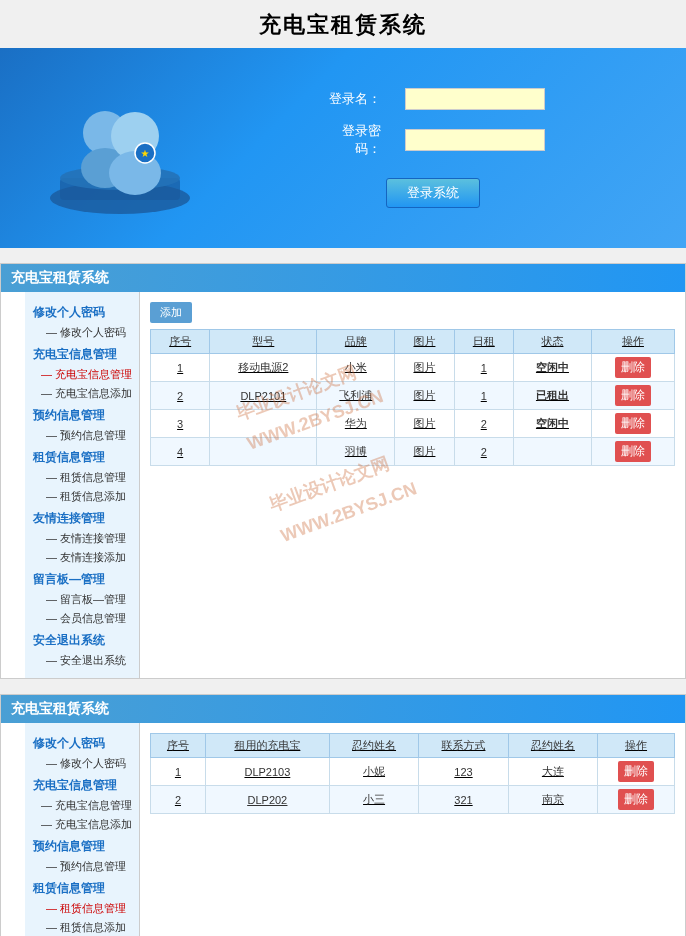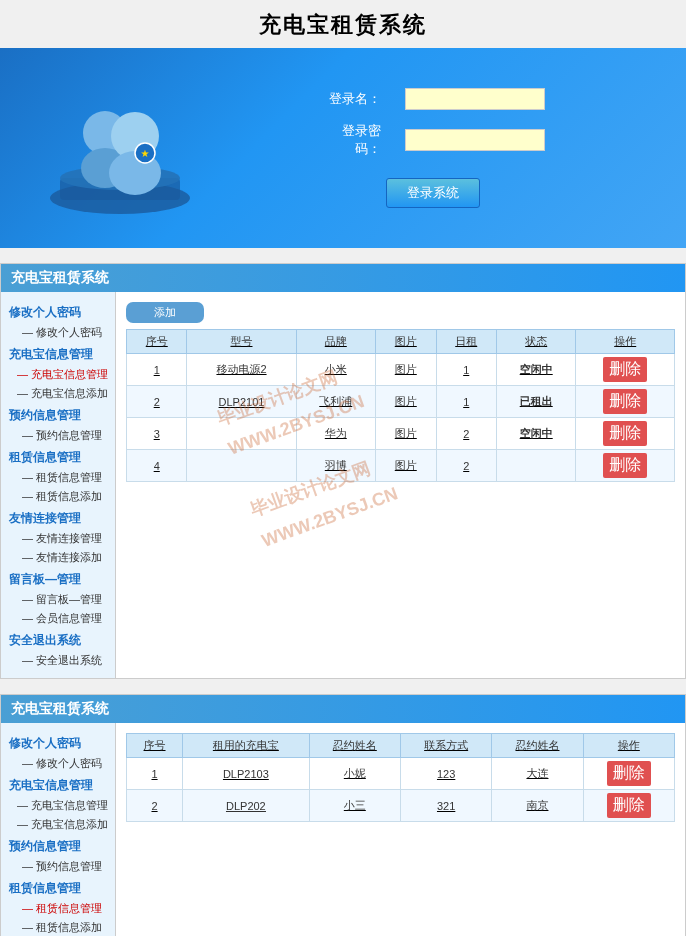--- a/index.html
+++ b/index.html
@@ -68,20 +68,21 @@
     }
     .admin-body { display: flex; }
 
     
     .sidebar {
       width: 115px;
       background: #e8f4fd;
       border-right: 1px solid #ccc;
       padding: 8px 0;
       min-height: 280px;
+      margin-left: 24px;
     }
     .sidebar-group-title {
       color: #1a6fc4;
       font-size: 12px;
       font-weight: bold;
       padding: 4px 8px 2px;
       cursor: pointer;
     }
     .sidebar-item {
       color: #333;
@@ -114,33 +115,33 @@
     }
     .data-table tr:nth-child(even) td { background: #f0f8ff; }
     .status-renting { color: #ff6600; font-weight: bold; }
     .status-rented { color: #0000cc; font-weight: bold; }
     .action-btn {
       background: #4a90d9;
       color: white;
       border: none;
       padding: 2px 6px;
       cursor: pointer;
-      font-size: 16px;
+      font-size: 12px;
       border-radius: 2px;
     }
     .action-btn.delete { background: #e05050; }
     .add-btn {
       background: #5a9fd4;
       color: white;
       border: none;
-      padding: 3px 28px;
+      padding: 3px 10px;
       cursor: pointer;
       font-size: 11px;
       margin-bottom: 6px;
-      border-radius: 7px;
+      border-radius: 2px;
     }
 
     
     .table-wrapper { position: relative; }
     .watermark {
       position: absolute;
       top: 30%;
       left: 20%;
       font-size: 18px;
       color: rgba(200, 100, 50, 0.35);

